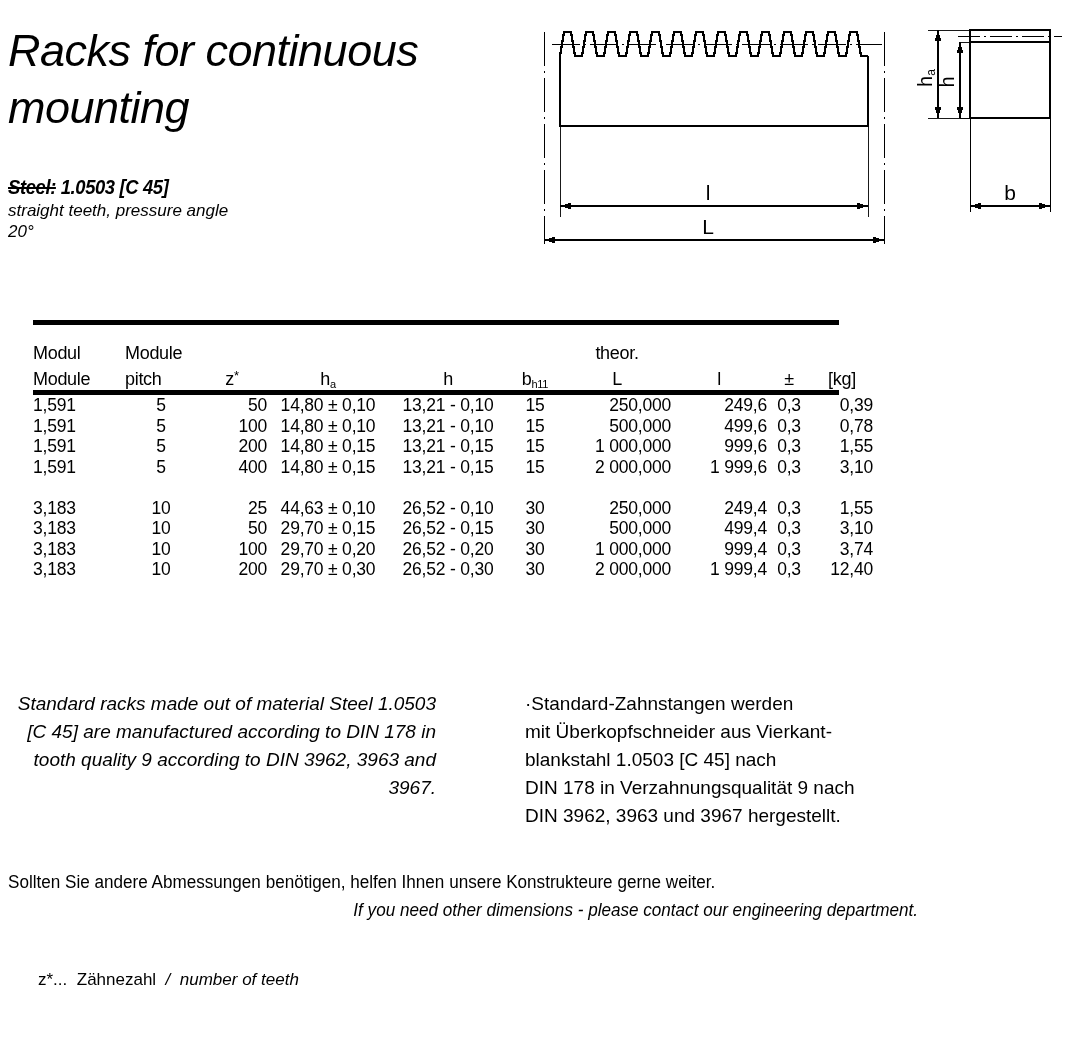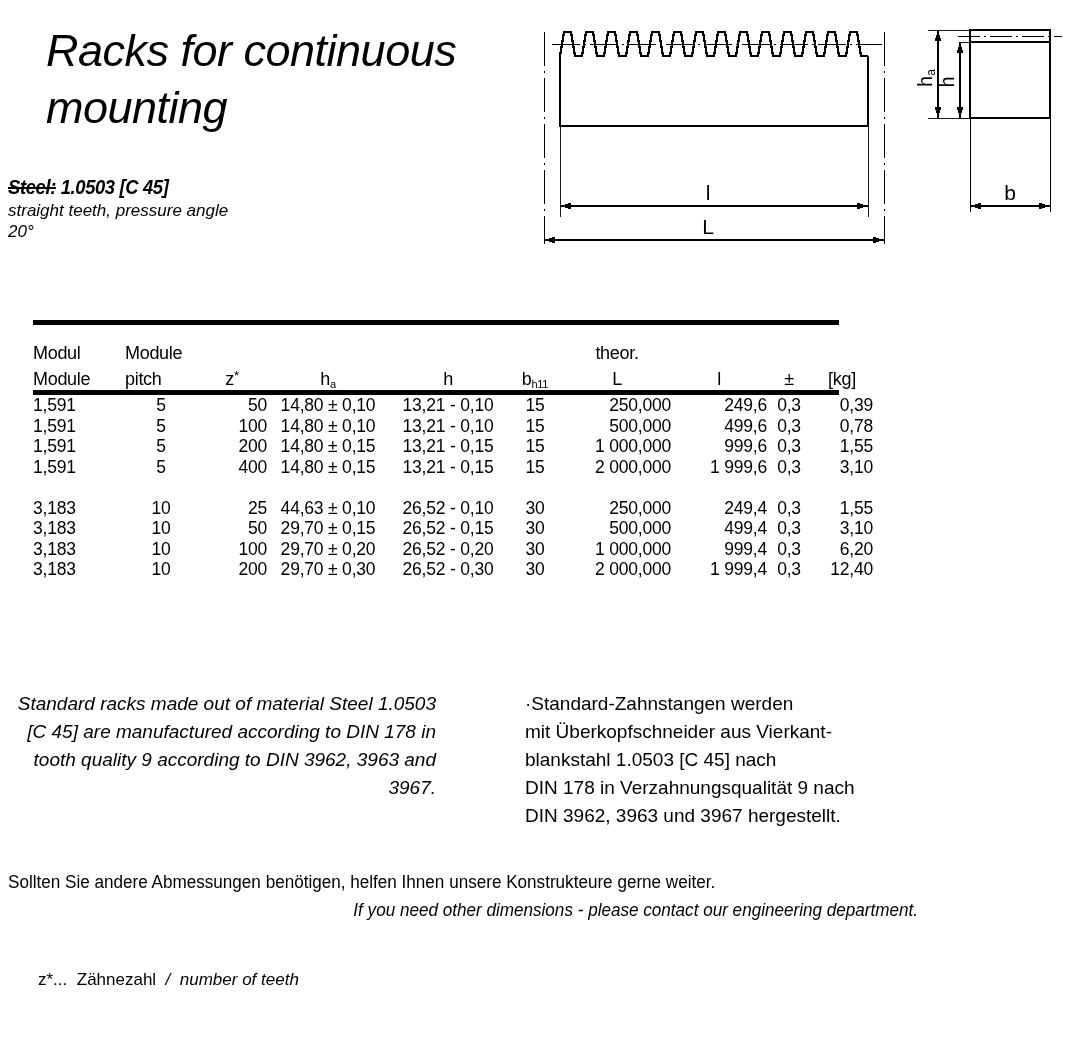--- a/index.html
+++ b/index.html
@@ -13,21 +13,21 @@
     height: 1048px;
     position: relative;
     font-family: "Liberation Sans", "DejaVu Sans", sans-serif;
     color: #000000;
     overflow: hidden;
   }
   .abs { position: absolute; }
 
   
   #title-block {
-    left: 8px; top: 22px; width: 520px; margin-left: 38px;
+    left: 8px; top: 22px; width: 520px;
   }
   .main-title {
     font-size: 45px;
     font-style: italic;
     font-weight: 400;
     line-height: 57px;
     letter-spacing: -0.5px;
     white-space: pre-line;
   }
   #material-line {
@@ -377,21 +377,21 @@
         <tr>
           <td class="c-modul">3,183</td>
           <td class="c-pitch">10</td>
           <td class="c-z">100</td>
           <td class="c-ha">29,70 ± 0,20</td>
           <td class="c-h">26,52 - 0,20</td>
           <td class="c-b">30</td>
           <td class="c-L">1 000,000</td>
           <td class="c-l">999,4</td>
           <td class="c-tol">0,3</td>
-          <td class="c-kg">6,20</td>
+          <td class="c-kg">3,74</td>
         </tr>
         <tr>
           <td class="c-modul">3,183</td>
           <td class="c-pitch">10</td>
           <td class="c-z">200</td>
           <td class="c-ha">29,70 ± 0,30</td>
           <td class="c-h">26,52 - 0,30</td>
           <td class="c-b">30</td>
           <td class="c-L">2 000,000</td>
           <td class="c-l">1 999,4</td>

